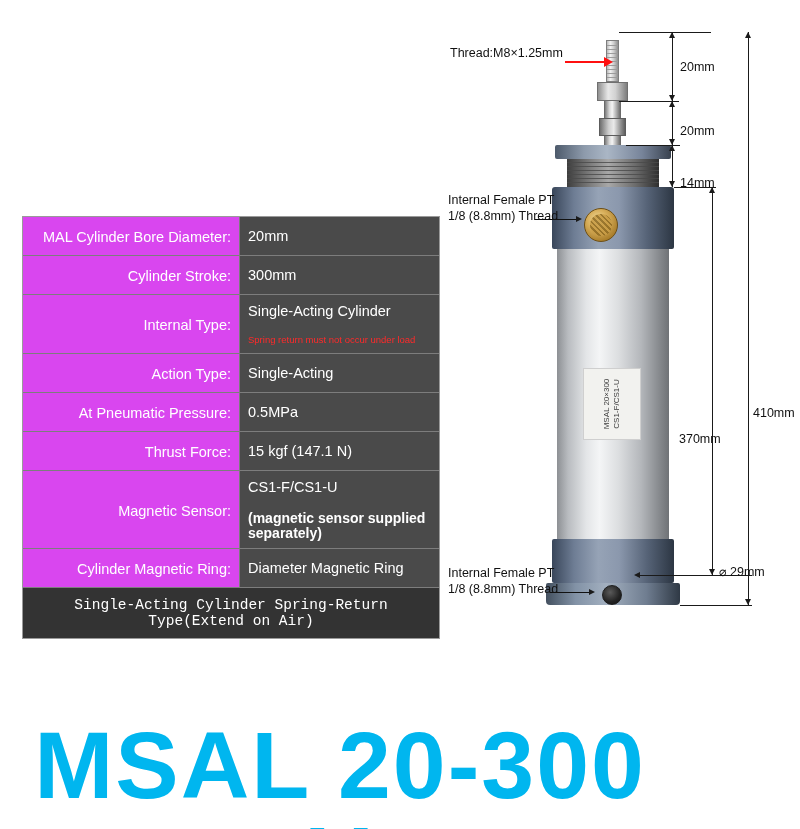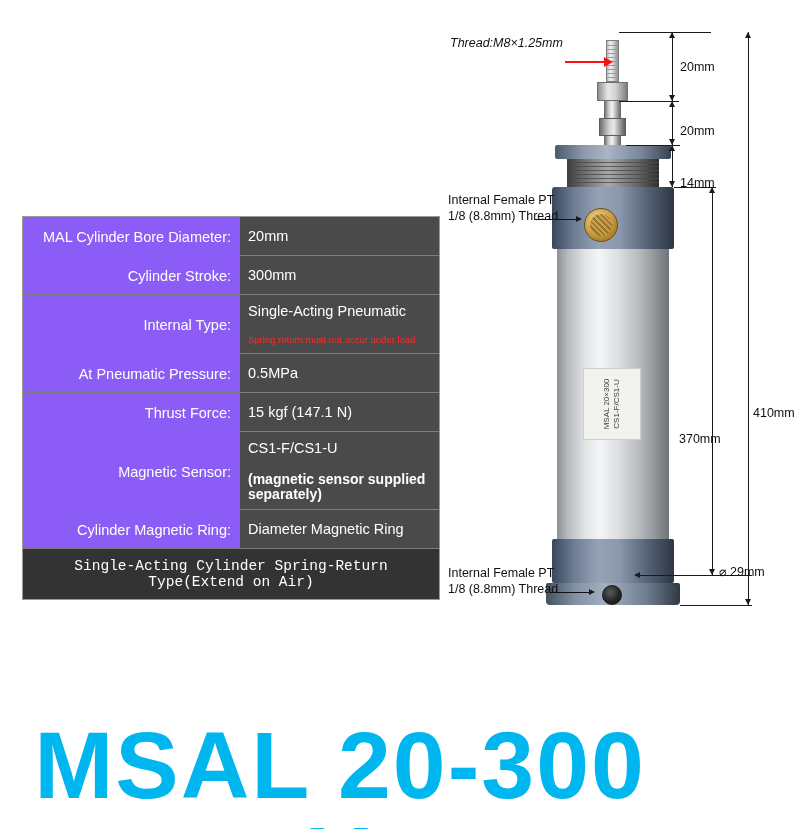--- a/index.html
+++ b/index.html
@@ -35,21 +35,21 @@
   .spec-label {
     width: 216px;
     box-sizing: border-box;
     color: #ffffff;
     font-size: 14.5px;
     text-align: right;
     padding: 10px 8px 8px 6px;
     display: flex;
     align-items: center;
     justify-content: flex-end;
-    background: #8b5cf6;
+    background: #d946ef;
   }
   .spec-value {
     flex: 1;
     box-sizing: border-box;
     color: #ffffff;
     font-size: 14.5px;
     padding: 8px 6px 8px 8px;
     display: flex;
     flex-direction: column;
     justify-content: center;
@@ -274,25 +274,31 @@
   <div class="spec-row">
     <div class="spec-label">Cylinder Stroke:</div>
     <div class="spec-value">
       <span>300mm</span>
     </div>
   </div>
 
   <div class="spec-row">
     <div class="spec-label">Internal Type:</div>
     <div class="spec-value">
-      <span>Single-Acting Pneumatic</span>
+      <span>Single-Acting Cylinder</span>
       <span class="spec-sub">Spring return must not occur under load</span>
     </div>
   </div>
 
+  <div class="spec-row">
+    <div class="spec-label">Action Type:</div>
+    <div class="spec-value">
+      <span>Single-Acting</span>
+    </div>
+  </div>
 
   <div class="spec-row">
     <div class="spec-label">At Pneumatic Pressure:</div>
     <div class="spec-value">
       <span>0.5MPa</span>
     </div>
   </div>
 
   <div class="spec-row">
     <div class="spec-label">Thrust Force:</div>
@@ -388,21 +394,21 @@
 
   <div class="dim-v" style="left:308px; top:32px; height:573px;"></div>
   <div class="arrow-up" style="left:304.5px; top:32px;"></div>
   <div class="arrow-down" style="left:304.5px; top:599px;"></div>
   <div class="dim-label" style="left:313px; top:406px;">410mm</div>
 
   <div class="dim-h" style="left:196px; top:575px; width:76px;"></div>
   <div class="arrow-left" style="left:194px; top:571.5px;"></div>
   <div class="dim-label" style="left:279px; top:564px;">⌀ 29mm</div>
 
-  <div class="callout" style="left:10px; top:36px;font-style:italic;">Thread:M8×1.25mm</div>
+  <div class="callout" style="left:10px; top:46px;">Thread:M8×1.25mm</div>
 
   <div style="position:absolute; left:125px; top:61px; width:40px; height:2px; background:#ff1010;"></div>
   <div style="position:absolute; left:164px; top:56.5px; width:0;height:0; border-top:5px solid transparent; border-bottom:5px solid transparent; border-left:9px solid #ff1010;"></div>
 
   <div class="callout" style="left:8px; top:193px;">
     <span>Internal Female PT</span><br>
     <span>1/8 (8.8mm) Thread</span>
   </div>
   <div class="dim-h" style="left:95px; top:219px; width:42px; background:#111;"></div>
   <div class="arrow-right" style="left:136px; top:215.5px;"></div>

